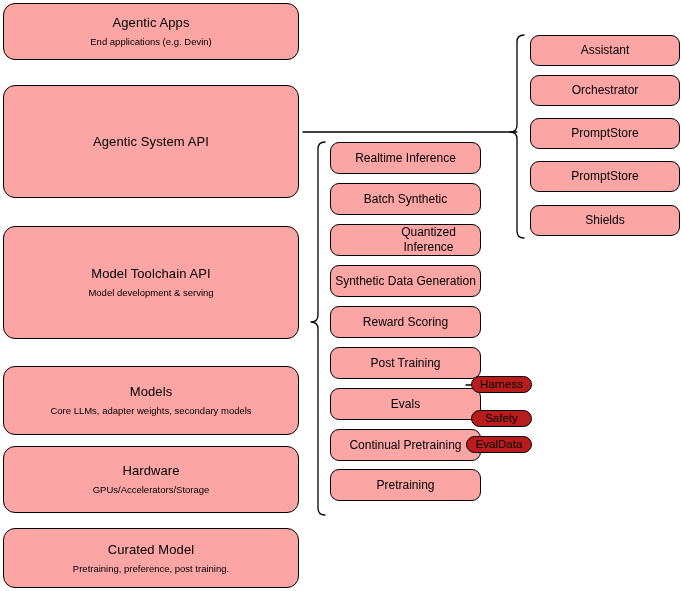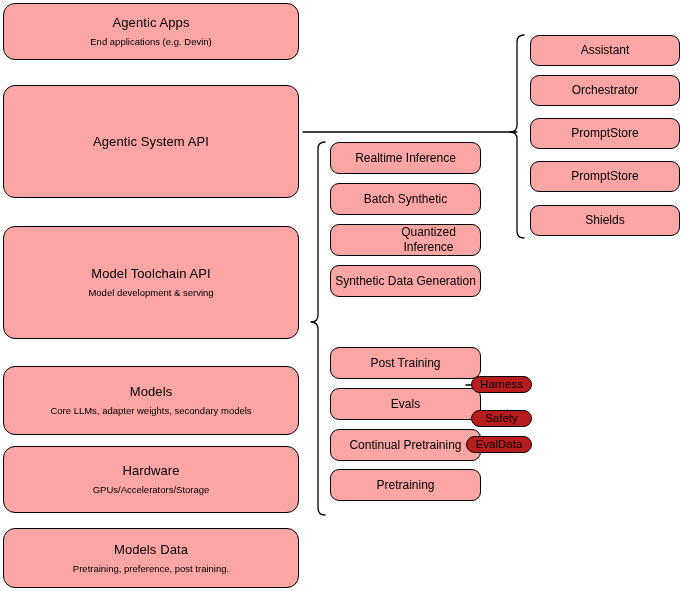--- a/index.html
+++ b/index.html
@@ -108,35 +108,38 @@
     <div class="layer-title">Models</div>
     <div class="layer-sub">Core LLMs, adapter weights, secondary models</div>
   </div>
 
   <div class="node layer-box" style="left:3px; top:446px; width:296px; height:67px;">
     <div class="layer-title">Hardware</div>
     <div class="layer-sub">GPUs/Accelerators/Storage</div>
   </div>
 
   <div class="node layer-box" style="left:3px; top:528px; width:296px; height:60px;">
-    <div class="layer-title">Models Data</div>
+    <div class="layer-title">Curated Model</div>
     <div class="layer-sub">Pretraining, preference, post training.</div>
   </div>
 
   <div class="node chip" style="left:330px; top:142px; width:151px; height:32px;">
     <span>Realtime Inference</span>
   </div>
   <div class="node chip" style="left:330px; top:183px; width:151px; height:32px;">
     <span>Batch Synthetic</span>
   </div>
   <div class="node chip" style="left:330px; top:224px; width:151px; height:32px;padding-left:46px;">
     <span>Quantized Inference</span>
   </div>
   <div class="node chip" style="left:330px; top:265px; width:151px; height:32px;">
     <span>Synthetic Data Generation</span>
+  </div>
+  <div class="node chip" style="left:330px; top:306px; width:151px; height:32px;">
+    <span>Reward Scoring</span>
   </div>
   <div class="node chip" style="left:330px; top:347px; width:151px; height:32px;">
     <span>Post Training</span>
   </div>
   <div class="node chip" style="left:330px; top:388px; width:151px; height:32px;">
     <span>Evals</span>
   </div>
   <div class="node chip" style="left:330px; top:429px; width:151px; height:32px;">
     <span>Continual Pretraining</span>
   </div>

